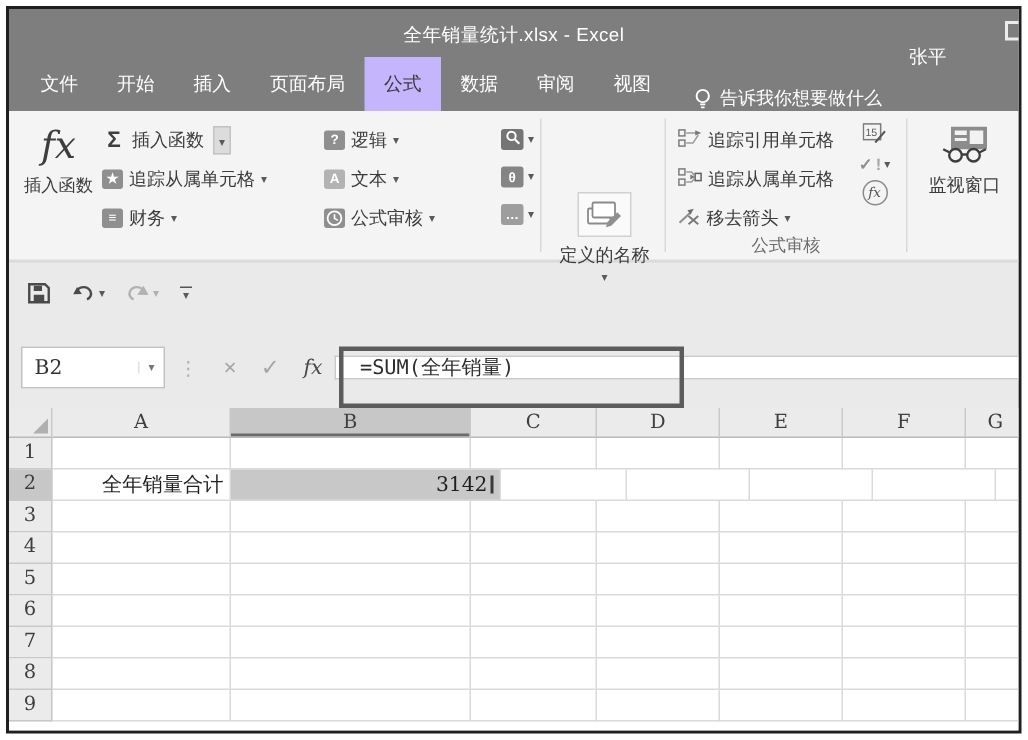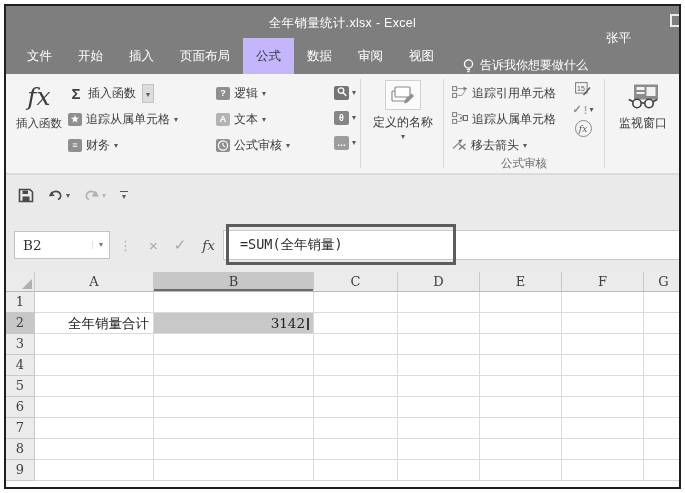--- a/index.html
+++ b/index.html
@@ -40,21 +40,21 @@
   .rcol { display:flex; flex-direction:column; justify-content:flex-start; gap:3px; padding-top:2px; }
   .rbtn { display:flex; align-items:center; gap:4px; height:23px; white-space:nowrap; cursor:pointer; padding:0 2px; }
   .dd { font-size:8px; color:#5a5a5a; line-height:8px; }
   .ddbox { background:#dcdcdc; border:1px solid #c2c2c2; padding:1px 3px 2px; margin-left:2px; }
   .sigma { font-size:15px; font-weight:bold; color:#3f3f3f; width:16px; text-align:center; }
   .bk { width:14px; height:13px; border-radius:2px; background:#8f8f8f; color:#fff; font-size:9px; line-height:13px;
         text-align:center; flex:none; font-weight:bold; }
   .bk.light { background:#b3b3b3; }
   .minibtn { display:flex; align-items:center; gap:3px; height:22px; cursor:pointer; }
   .minibtn .bk { width:15px; height:14px; line-height:14px; }
-  .dnbtn { width:72px; text-align:center; cursor:pointer; }
+  .dnbtn { width:72px; text-align:center; cursor:pointer;margin-top:48px; }
   .dnbtn .iconbox { width:36px; height:30px; margin:0 auto; border:1px solid #d0d0d0; background:#fafafa;
                     display:flex; align-items:center; justify-content:center; }
   .dnbtn .lbl { margin-top:4px; font-size:12px; white-space:nowrap; }
   .dnbtn .dd { display:block; margin-top:2px; }
   .g3 { display:flex; gap:10px; }
   .g3rows { display:flex; flex-direction:column; gap:3px; padding-top:2px; }
   .g3side { display:flex; flex-direction:column; align-items:center; gap:4px; padding-top:2px; width:30px; }
   .errchk { display:flex; align-items:center; gap:2px; cursor:pointer; }
   .check { color:#8f8f8f; font-weight:bold; font-size:11px; }
   .bang  { color:#a7a7a7; font-weight:bold; font-size:11px; }
@@ -72,21 +72,21 @@
   .qat-more { display:flex; flex-direction:column; align-items:center; cursor:pointer; }
   .qat-more .bar { width:8px; border-top:1px solid #555; margin-bottom:1px; }
   
   .fbar { height:54px; background:#eaeaea; flex:none; display:flex; align-items:center; padding-left:8px; }
   .namebox { width:96px; height:28px; background:#fff; border:1px solid #c3c3c3; display:flex; align-items:center;
              font-family:"DejaVu Serif", serif; font-size:13.5px; color:#333; padding-left:8px; }
   .namebox .dd { margin-left:auto; padding:0 6px; border-left:1px solid #e0e0e0; color:#777; }
   .vdots { color:#adadad; font-size:13px; margin:0 9px; }
   .fbtn { font-size:15px; color:#a6a6a6; margin:0 8px; cursor:pointer; }
   .fbtn.fx { font-family:"DejaVu Serif", serif; font-style:italic; font-size:13.5px; color:#474747; }
-  .ffield { flex:1; height:30px; background:#fff; border:1px solid #c9c9c9; border-right:none; position:relative;
+  .ffield { flex:1; height:16px; background:#fff; border:1px solid #c9c9c9; border-right:none; position:relative;
             display:flex; align-items:center; }
   .ffield .ftext { font-family:"DejaVu Sans Mono", monospace; font-size:13.5px; color:#2d2d2d; padding-left:16px; }
   .hilite { position:absolute; left:2px; top:-7px; width:230px; height:41px; border:3px solid #5c5c5c; pointer-events:none; }
   
   .grid { flex:1; background:#fff; overflow:hidden; font-family:"DejaVu Serif", serif; }
   .ghead { display:flex; height:20px; }
   .ghc { background:#ebebeb; border-right:1px solid #c9c9c9; border-bottom:1px solid #b9b9b9; flex:none;
          font-size:13px; color:#3f3f3f; text-align:center; line-height:19px; cursor:pointer; }
   .ghc.sel { background:#c7c7c7; box-shadow:inset 0 -2px 0 #6b6b6b; }
   .corner { position:relative; }
@@ -358,21 +358,21 @@
         <div class="gc" style="width: 160px;"></div>
         <div class="gc" style="width: 84px;"></div>
         <div class="gc" style="width: 82px;"></div>
         <div class="gc" style="width: 82px;"></div>
         <div class="gc" style="width: 82px;"></div>
         <div class="gc" style="width: 40px;"></div>
       </div>
       <div class="grow">
         <div class="rhc sel">2</div>
         <div class="gc" style="width: 119px; text-align: right;"><span>全年销量合计</span></div>
-        <div class="gc sel" style="width: 160px; text-align: right;"><span>3142</span><span class="caret"></span></div>
+        <div class="gc sel" style="width: 180px; text-align: right;"><span>3142</span><span class="caret"></span></div>
         <div class="gc" style="width: 84px;"></div>
         <div class="gc" style="width: 82px;"></div>
         <div class="gc" style="width: 82px;"></div>
         <div class="gc" style="width: 82px;"></div>
         <div class="gc" style="width: 40px;"></div>
       </div>
       <div class="grow">
         <div class="rhc">3</div>
         <div class="gc" style="width: 119px;"></div>
         <div class="gc" style="width: 160px;"></div>

